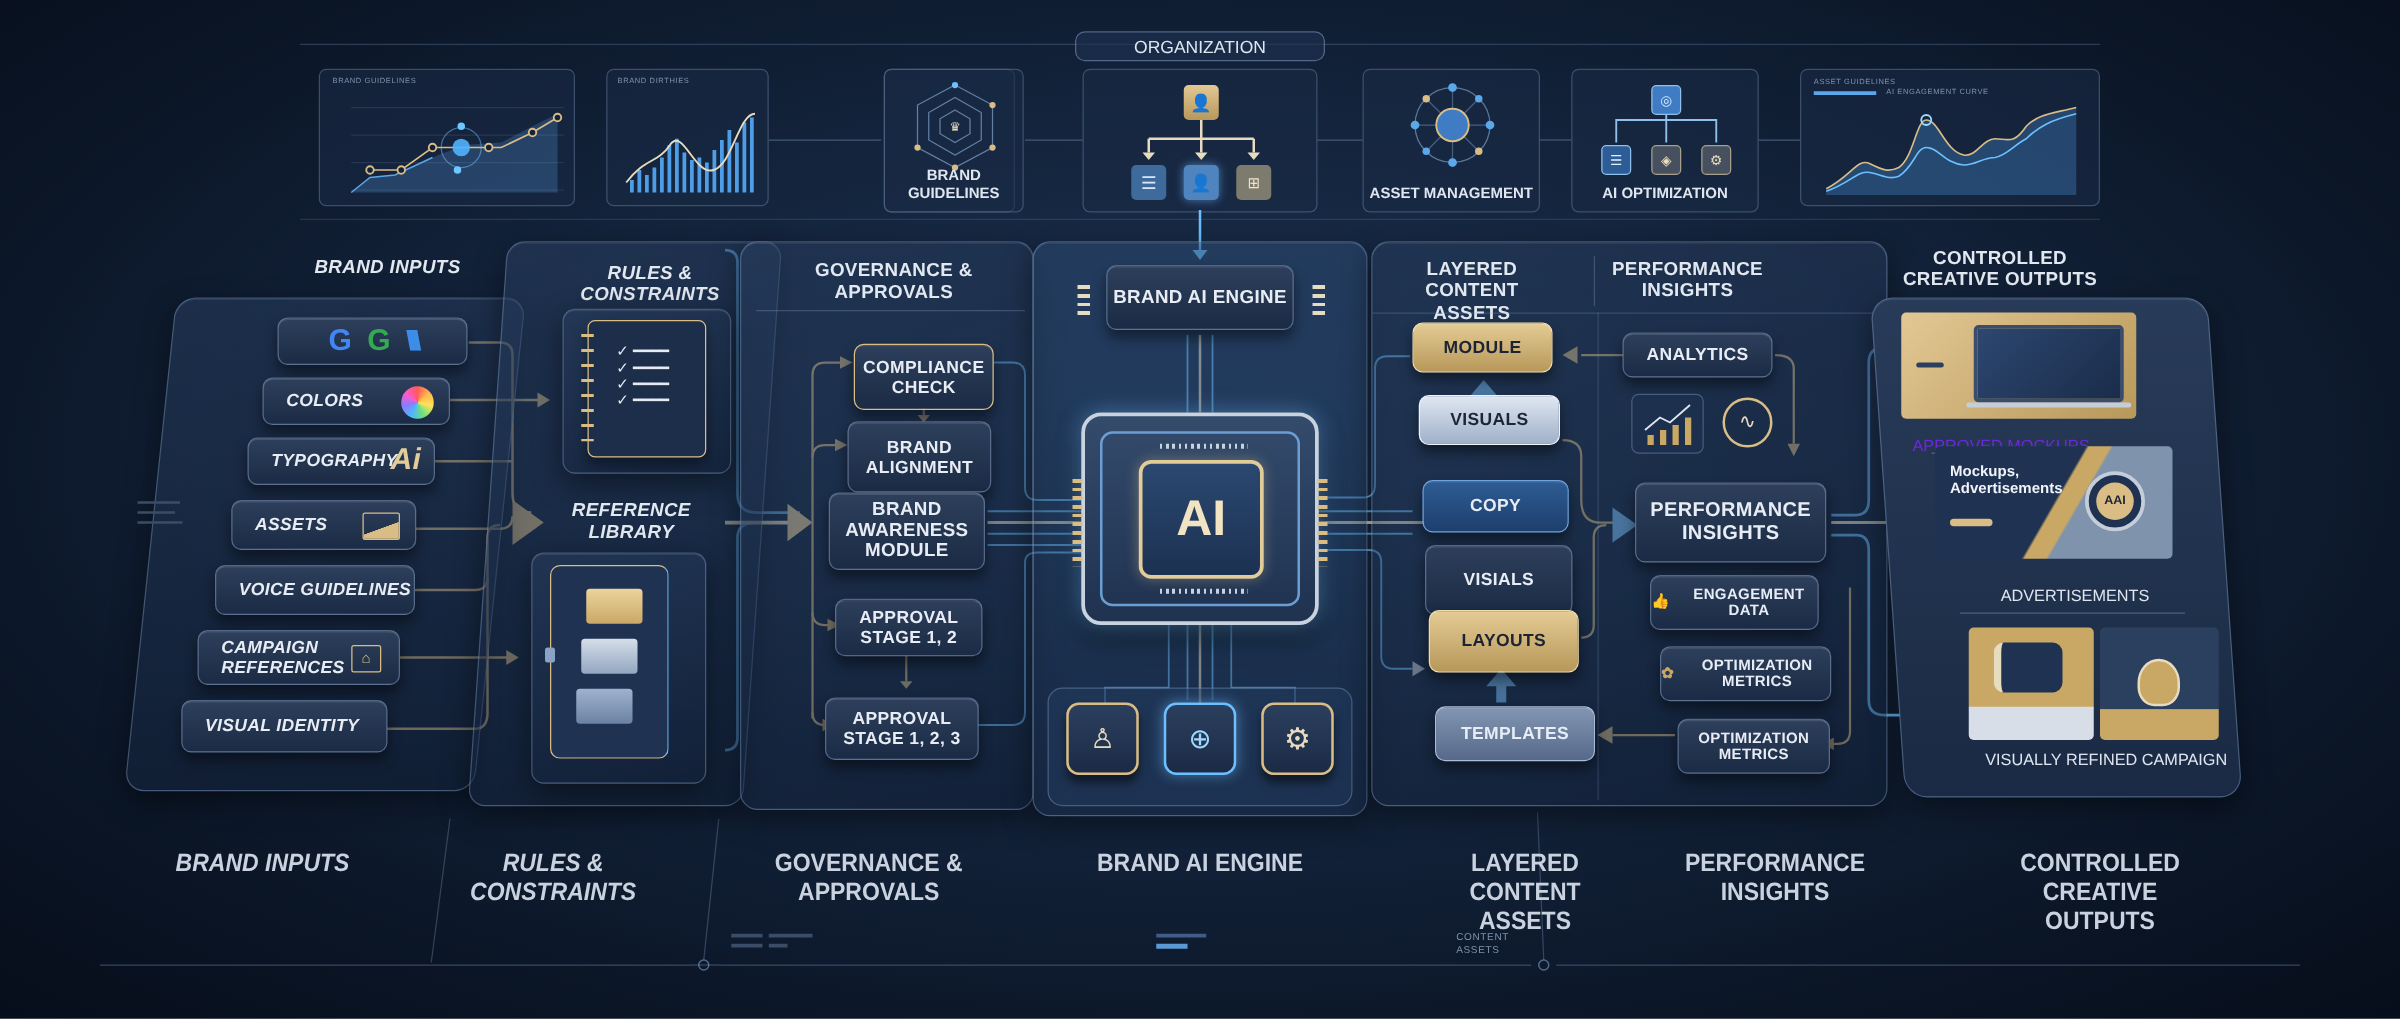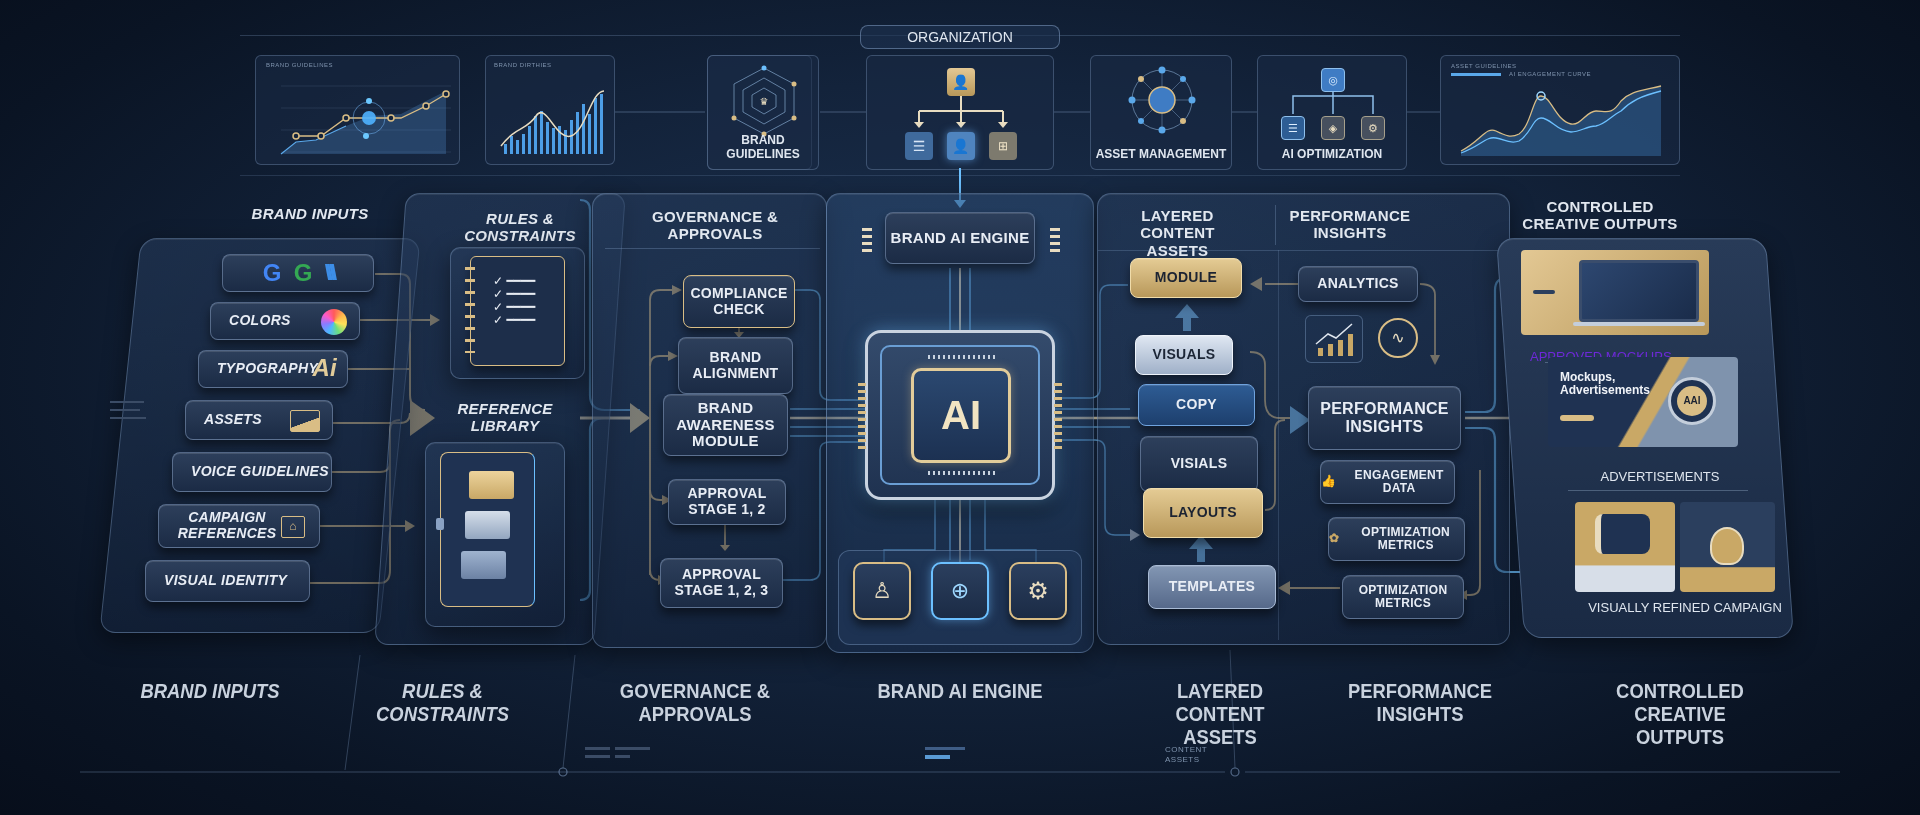--- a/index.html
+++ b/index.html
@@ -316,21 +316,21 @@
   <span class="abs" style="right:10px;top:4px;font-size:24px;font-style:italic;color:#e2cc9a;text-transform:none">Ai</span>
 </div>
 <div class="card italic" style="left:185px;top:400px;width:148px;height:40px">
   <span>ASSETS</span>
   <span class="abs" style="right:12px;top:9px;width:30px;height:22px;border:1.5px solid #d9bd85;border-radius:2px;background:linear-gradient(160deg,transparent 55%,#d9bd85 56%)"></span>
 </div>
 <div class="card italic" style="left:172px;top:452px;width:160px;height:40px">
   <span>VOICE GUIDELINES</span>
 </div>
 <div class="card italic" style="left:158px;top:504px;width:162px;height:44px">
-  <span style="width:100px;text-align:center">CAMPAIGN REFERENCES</span>
+  <span style="width:100px;text-align:left">CAMPAIGN REFERENCES</span>
   <span class="abs" style="right:14px;top:11px;width:24px;height:22px;border:1.5px solid #d9bd85;border-radius:2px;color:#d9bd85;font-size:12px;text-align:center;line-height:19px">⌂</span>
 </div>
 <div class="card italic" style="left:145px;top:560px;width:165px;height:42px">
   <span>VISUAL IDENTITY</span>
 </div>
 <div class="abs" style="left:110px;top:398px;width:40px">
   <div style="height:2px;width:34px;background:#3b4c66;margin:3px 0"></div>
   <div style="height:2px;width:30px;background:#3b4c66;margin:6px 0"></div>
   <div style="height:2px;width:36px;background:#3b4c66;margin:6px 0"></div>
 </div>
@@ -386,21 +386,21 @@
   </div>
 
 <div class="panel" style="left:1097px;top:193px;width:413px;height:452px"></div>
 <div class="hdr" style="left:1115px;top:207px;width:125px">LAYERED CONTENT ASSETS</div>
 <div class="hdr" style="left:1285px;top:207px;width:130px">PERFORMANCE INSIGHTS</div>
 <div class="abs" style="left:1275px;top:205px;width:1px;height:40px;background:rgba(140,170,210,.3)"></div>
 <div class="abs" style="left:1098px;top:250px;width:410px;height:1px;background:rgba(140,170,210,.25)"></div>
 <div class="abs" style="left:1278px;top:250px;width:1px;height:390px;background:rgba(140,170,210,.2)"></div>
 
 <div class="card gold" style="left:1130px;top:258px;width:112px;height:40px">MODULE</div>
-<div class="card silver" style="left:1135px;top:335px;width:98px;height:40px">VISUALS</div>
+<div class="card silver" style="left:1135px;top:316px;width:113px;height:40px">VISUALS</div>
 <div class="card blue" style="left:1138px;top:384px;width:117px;height:42px">COPY</div>
 <div class="card" style="left:1140px;top:436px;width:118px;height:56px">VISIALS</div>
 <div class="card gold" style="left:1143px;top:488px;width:120px;height:50px">LAYOUTS</div>
 <div class="card steel" style="left:1148px;top:565px;width:128px;height:44px">TEMPLATES</div>
 
 <div class="card" style="left:1298px;top:266px;width:120px;height:36px">ANALYTICS</div>
 <div class="abs" style="left:1305px;top:315px;width:58px;height:48px;border:1px solid rgba(150,180,220,.35);border-radius:6px;background:rgba(30,50,80,.5)">
   <svg width="58" height="48">
       <g fill="#c9a866">
         <rect x="12" y="32" width="5" height="8"></rect>

